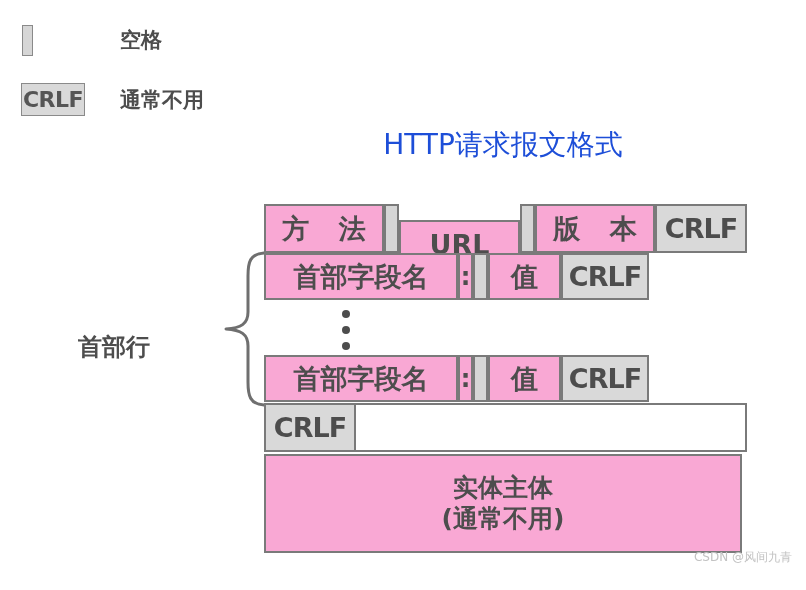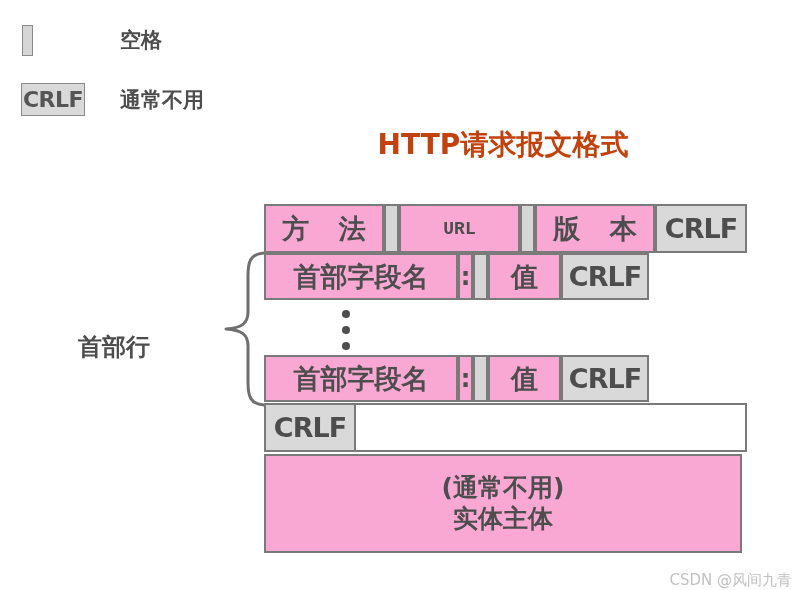--- a/index.html
+++ b/index.html
@@ -50,22 +50,22 @@
   }
   .legend-label.row1 { top: 26px; }
   .legend-label.row2 { top: 86px; }
 
   
   .diagram-title {
     left: 0; top: 126px;
     width: 806px;
     text-align: center;
     font-size: 28px;
-    font-weight: bold;
-    color: #c2410c;
+    font-weight: normal;
+    color: #1d4ed8;
     letter-spacing: 0px;
   }
   .diagram-title .title-inner { padding-left: 200px; }
 
   
   .side-label {
     font-size: 24px;
     font-weight: bold;
     color: #4d4d4d;
     white-space: nowrap;
@@ -91,21 +91,21 @@
     font-weight: bold;
     white-space: nowrap;
   }
   .cell.gray { background: #d9d9d9; }
   .cell.space-cell { background: #d6d6d6; border: 2px solid #7a7a7a; }
   .cell.plain { border: 2px solid #7a7a7a; }
 
   
   .c-method { left: 264px; top: 204px; width: 120px; height: 49px; font-size: 27px; letter-spacing: 10px; text-indent: 10px; }
   .c-sp1    { left: 384px; top: 204px; width: 15px; height: 49px; }
-  .c-url    { left: 399px; top: 204px; width: 121px; height: 49px; font-size: 18px; font-family: Liberation Mono, monospace; }
+  .c-url    { left: 399px; top: 220px; width: 121px; height: 49px; font-size: 27px; }
   .c-sp2    { left: 520px; top: 204px; width: 15px; height: 49px; }
   .c-ver    { left: 535px; top: 204px; width: 120px; height: 49px; font-size: 27px; letter-spacing: 10px; text-indent: 10px; }
   .c-crlf1  { left: 655px; top: 204px; width: 92px; height: 49px; font-size: 27px; letter-spacing: -1px; }
 
   
   .h1-name  { left: 264px; top: 253px; width: 194px; height: 47px; font-size: 27px; }
   .h1-colon { left: 458px; top: 253px; width: 15px; height: 47px; font-size: 24px; }
   .h1-sp    { left: 473px; top: 253px; width: 15px; height: 47px; }
   .h1-value { left: 488px; top: 253px; width: 73px; height: 47px; font-size: 27px; }
   .h1-crlf  { left: 561px; top: 253px; width: 88px; height: 47px; font-size: 27px; letter-spacing: -1px; }
@@ -140,22 +140,22 @@
   }
   .ellipsis span {
     display: block;
     width: 8px; height: 8px;
     border-radius: 50%;
     background: #4d4d4d;
   }
 
   
   .watermark {
-    right: 14px; bottom: 0;
-    font-size: 15px;
+    right: 14px; bottom: 24px;
+    font-size: 12px;
     color: #c2c2c2;
     white-space: nowrap;
   }
 </style>
 </head>
 <body>
 
 <div id="canvas">
 
   <div class="abs legend-space-swatch"></div>
@@ -196,19 +196,19 @@
   <div class="abs cell plain h2-name">首部字段名</div>
   <div class="abs cell plain h2-colon">:</div>
   <div class="abs cell space-cell h2-sp"></div>
   <div class="abs cell plain h2-value">值</div>
   <div class="abs cell gray h2-crlf">CRLF</div>
 
   <div class="abs cell plain blank-row"></div>
   <div class="abs cell gray blank-crlf">CRLF</div>
 
   <div class="abs cell plain body-box">
+    <div>实体主体</div>
     <div>(通常不用)</div>
-    <div>实体主体</div>
   </div>
 
   <div class="abs watermark">CSDN @风间九青</div>
 
 </div>
 
 </body></html>

